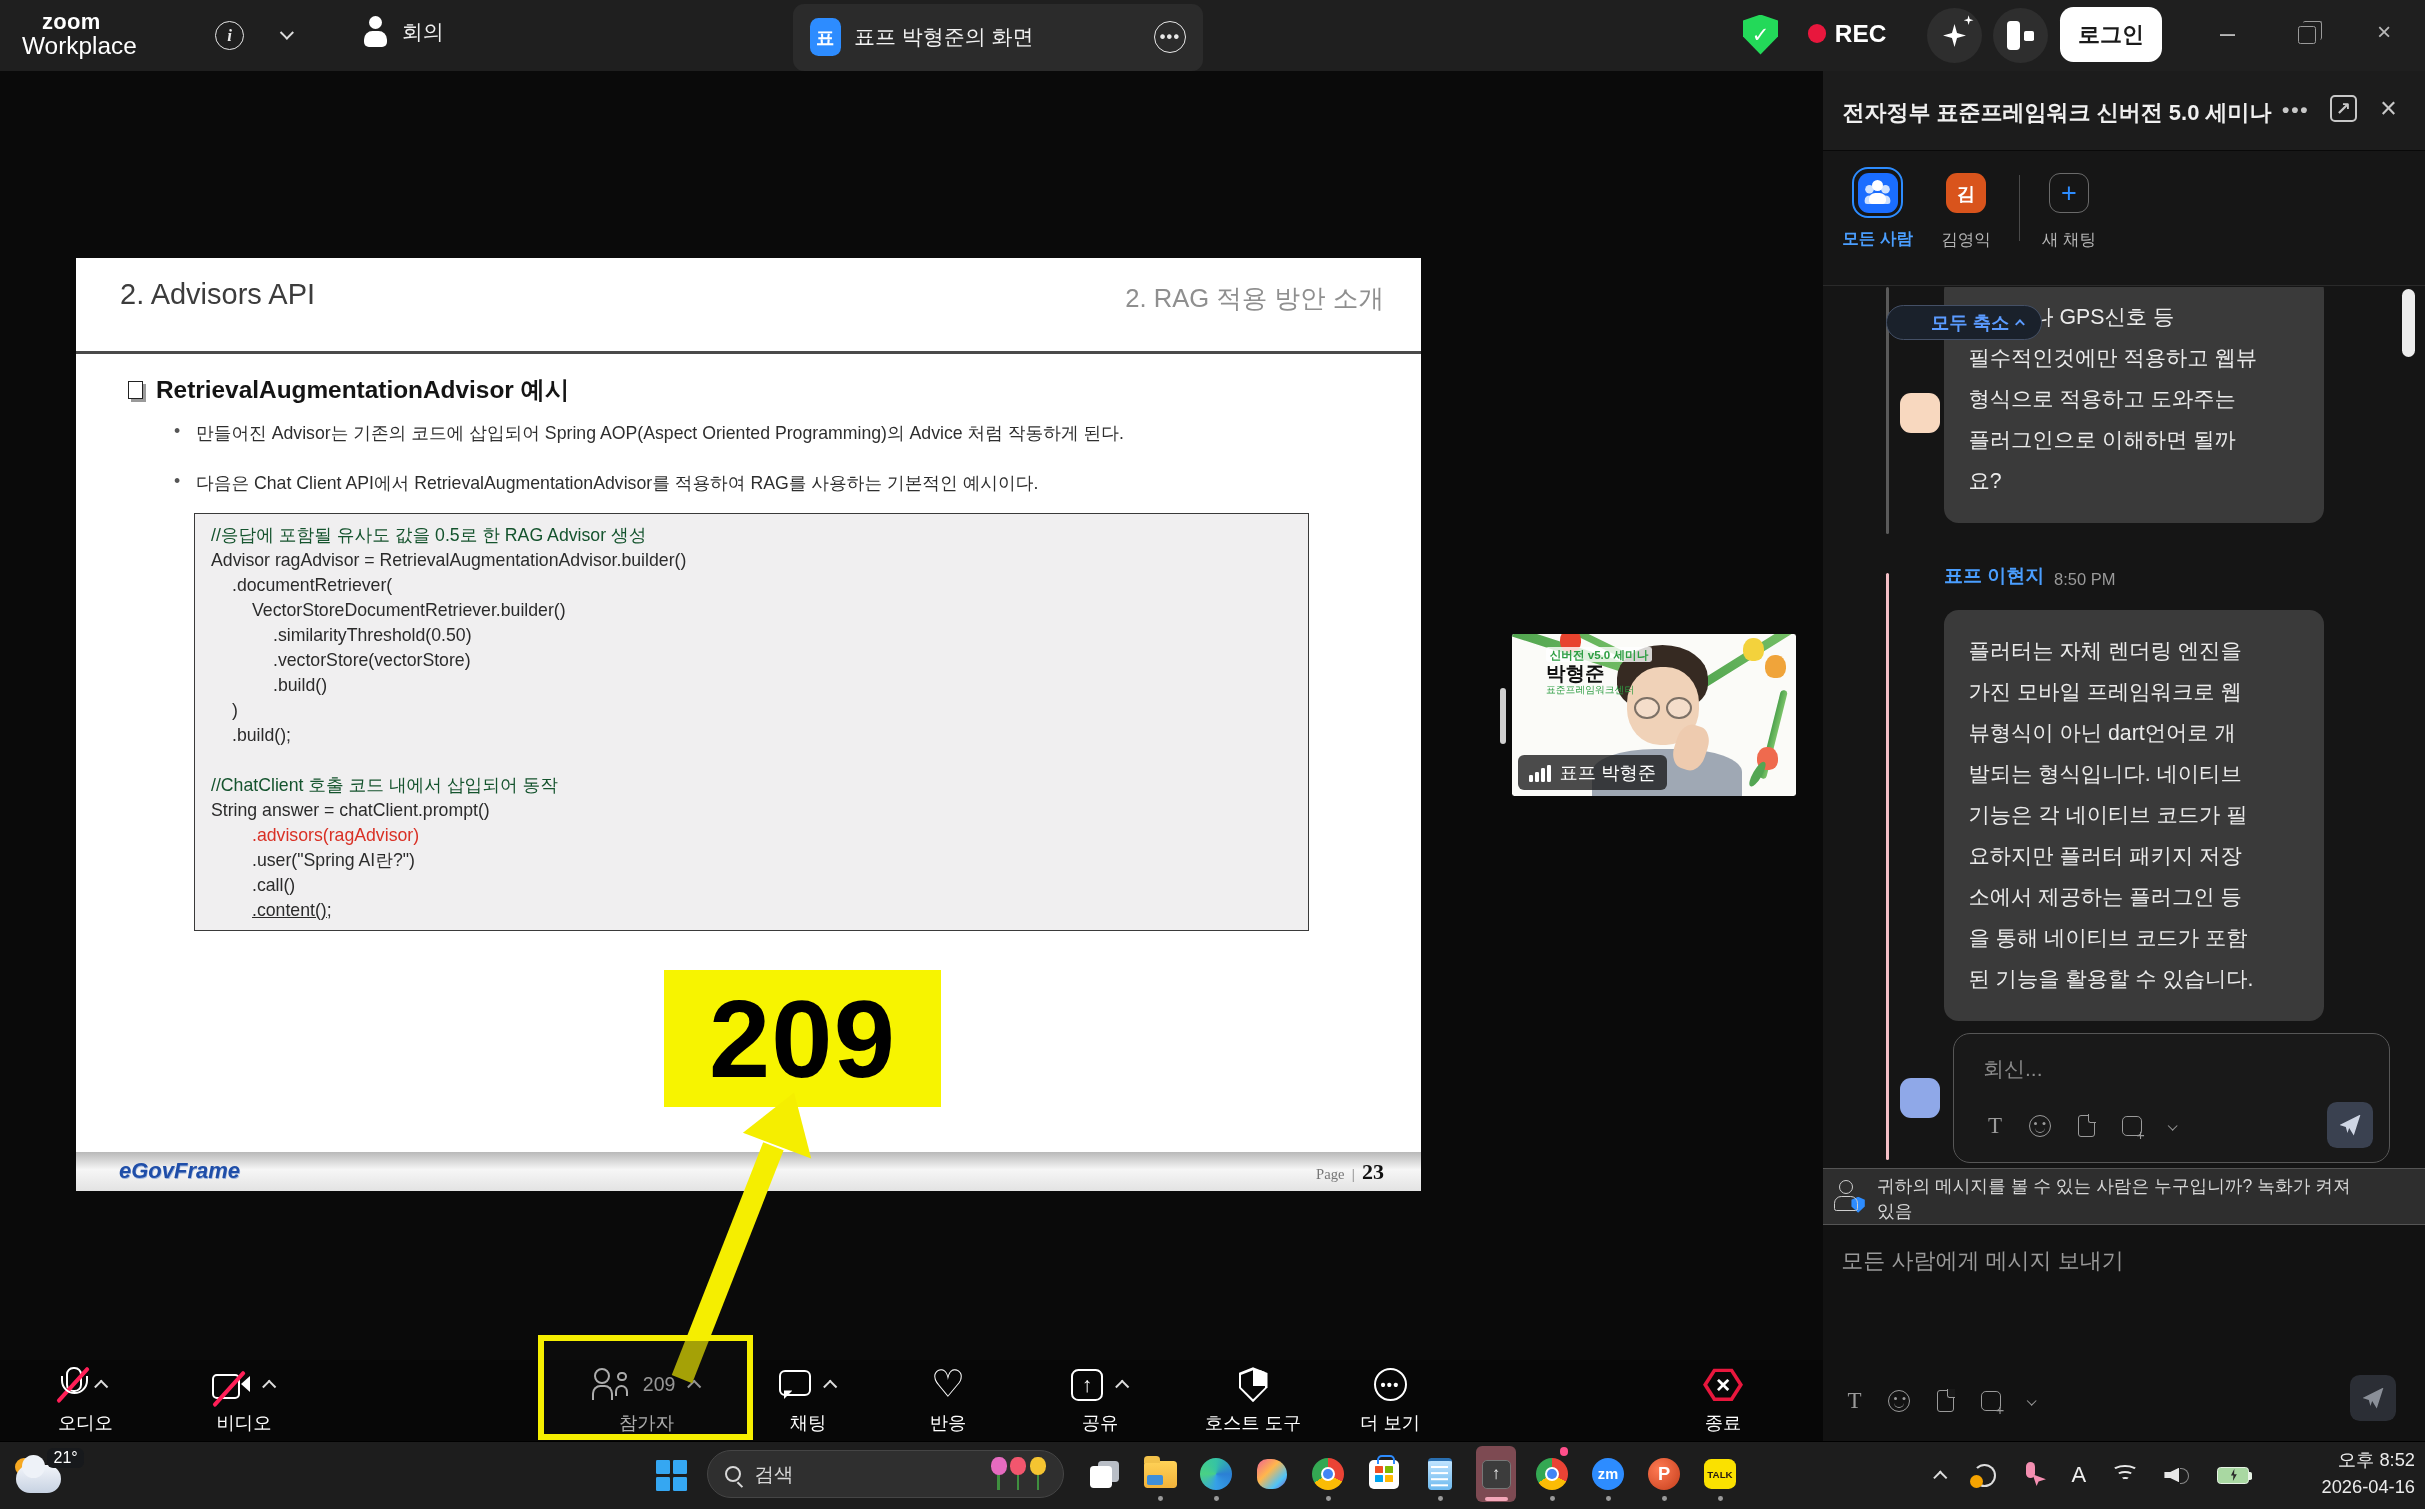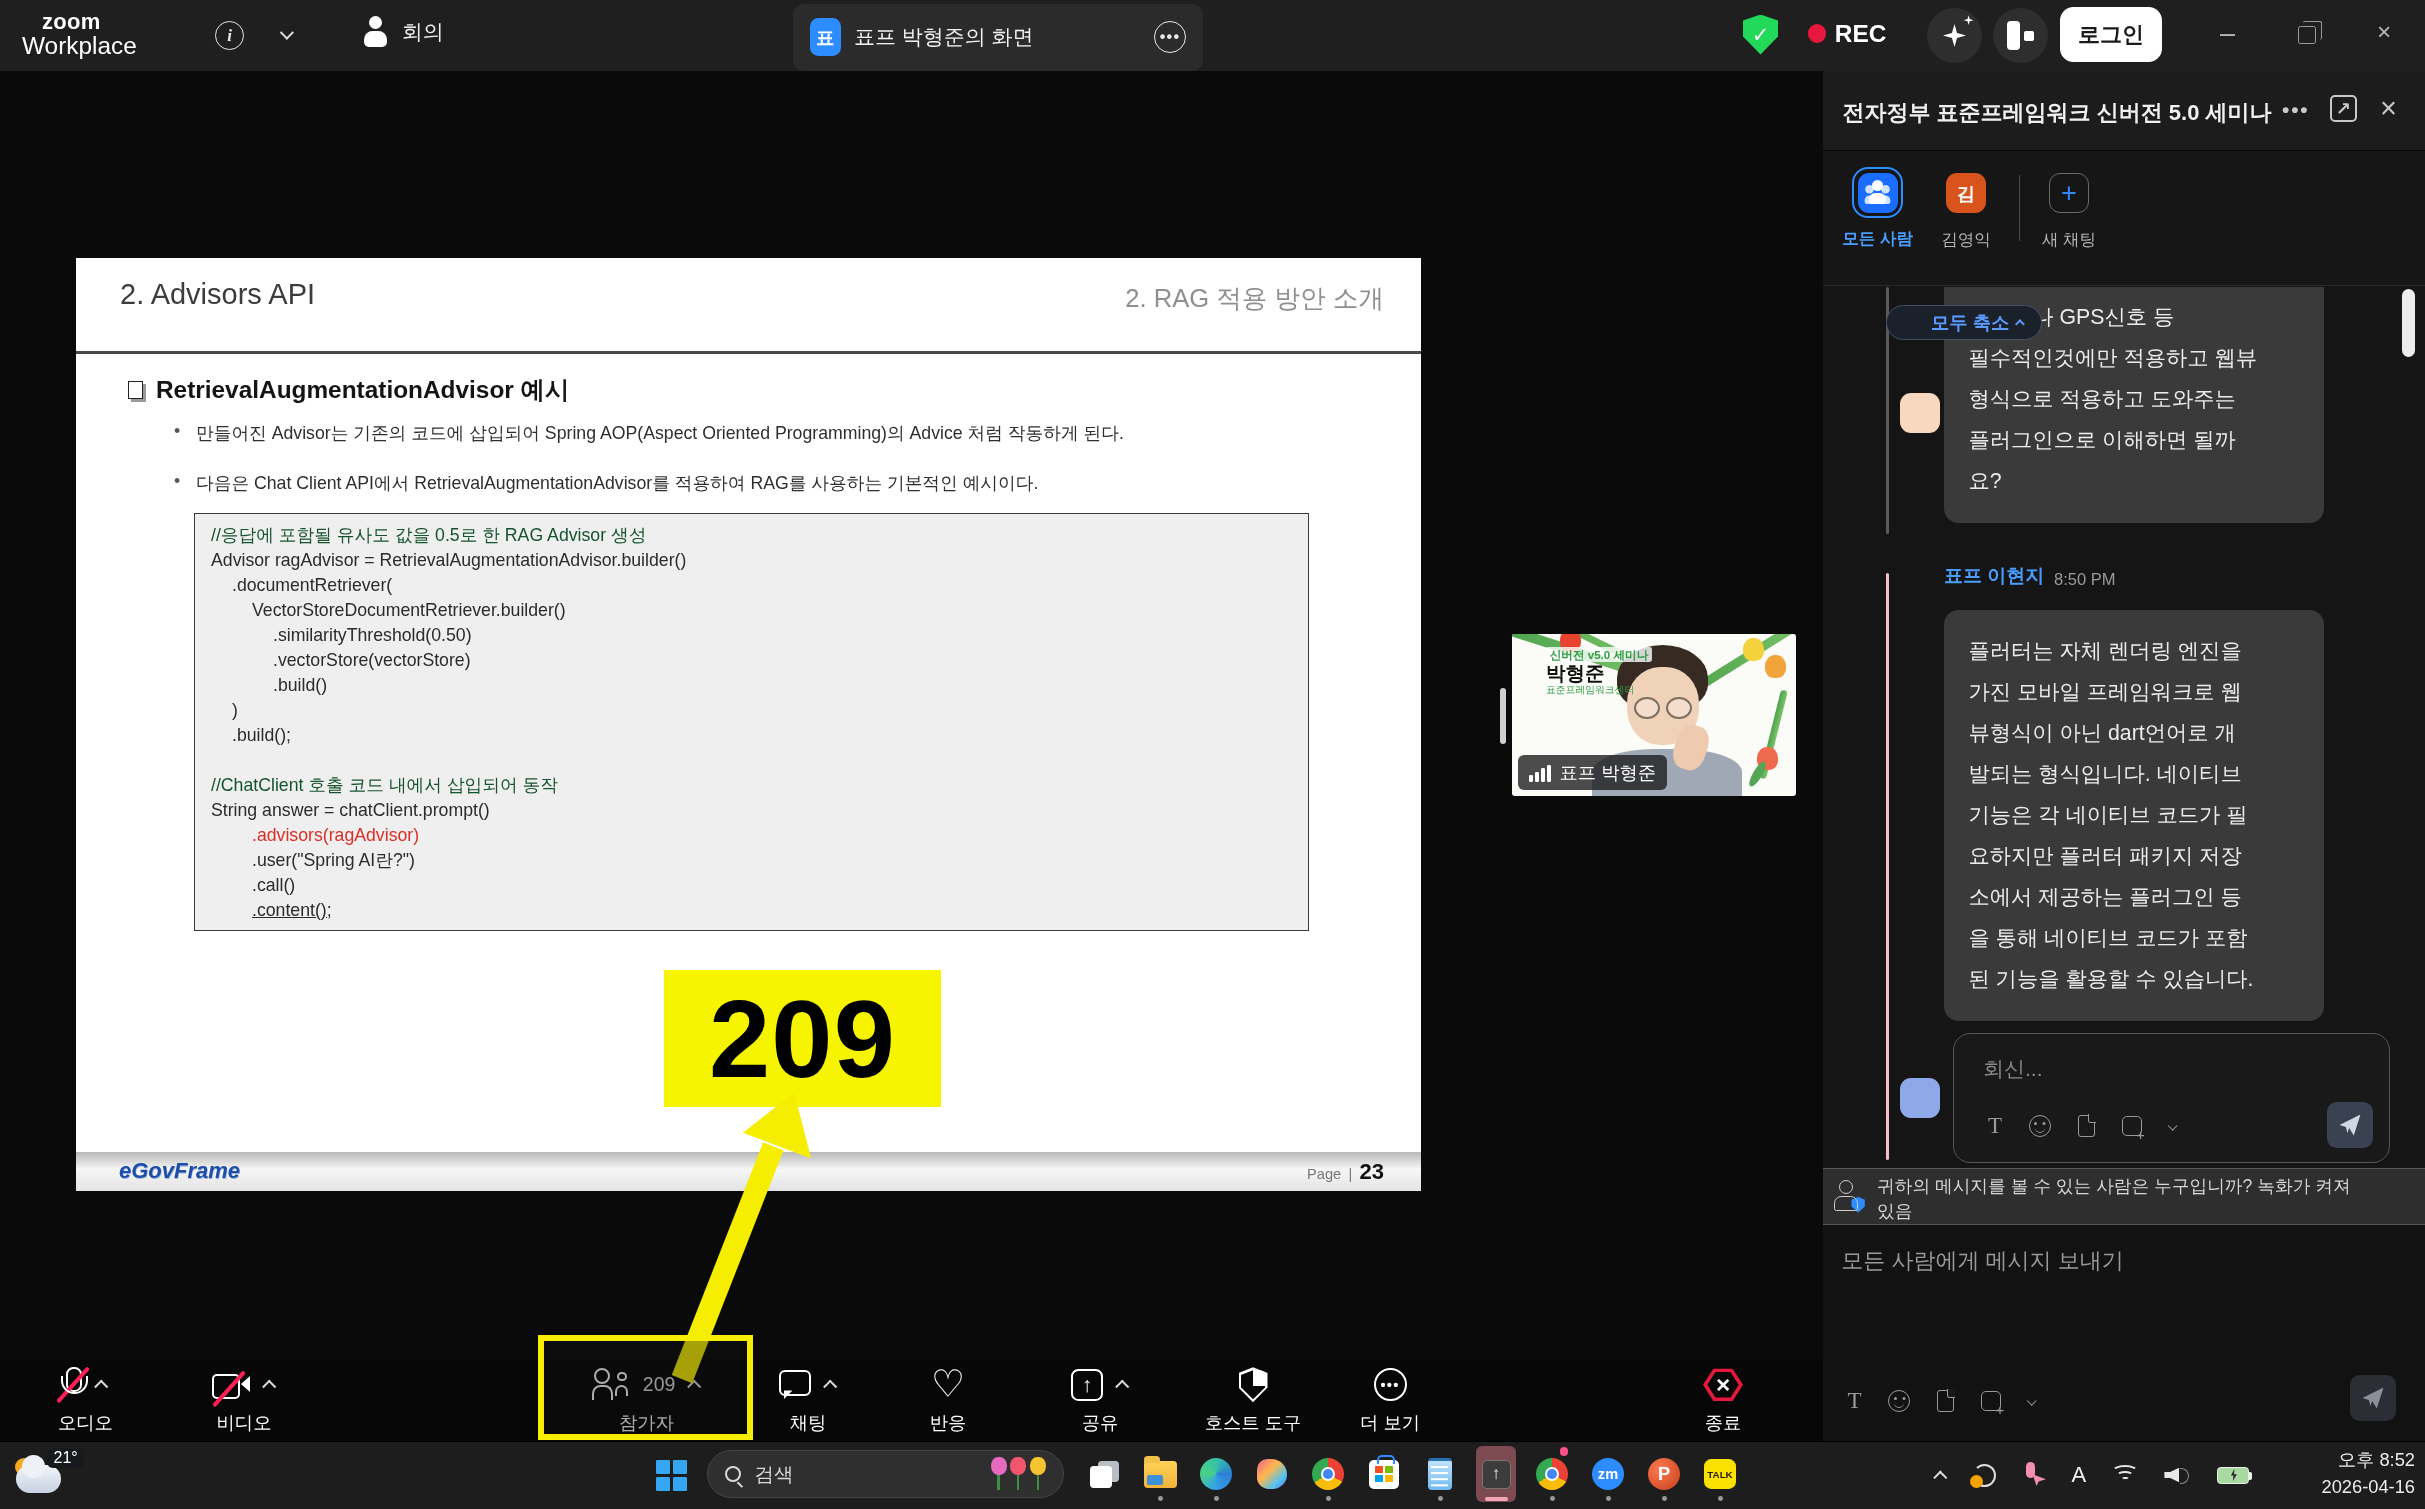--- a/index.html
+++ b/index.html
@@ -65,21 +65,21 @@
   .codebox div{font-size:17.7px;line-height:25px;color:#2b2b2b;white-space:pre;}
   .codebox .comment{color:#14532d;}
   .codebox .red{color:#d93025;}
   .callout{position:absolute;left:588px;top:712px;width:277px;height:137px;background:#f7f400;
            display:flex;align-items:center;justify-content:center;z-index:5;}
   .callout span{font-size:110px;font-weight:700;color:#000;letter-spacing:1.2px;}
   .sfooter{position:absolute;left:0;bottom:0;width:100%;height:39px;
            background:linear-gradient(#b9b9b9,#f6f6f6 45%,#e3e3e3);}
   .egov{position:absolute;left:43px;bottom:7.3px;font-size:22px;font-weight:700;font-style:italic;color:#1f4ea8;
         text-shadow:0.6px 0.6px 0 #9db4dd;}
-  .pageno{position:absolute;right:37px;bottom:6.1px;font-size:14.6px;color:#777;display:flex;align-items:baseline;gap:7.3px;}
+  .pageno{position:absolute;right:37px;bottom:6.1px;font-size:14.6px;color:#777;display:flex;align-items:baseline;gap:7.3px;font-family:Liberation Serif, serif;}
   .pageno b{font-size:22px;color:#111;}
 
   
   .vthumb{position:absolute;left:1512px;top:634px;width:284px;height:162px;background:#fbfbf8;overflow:hidden;border-radius:2.4px;}
   .stem{position:absolute;background:linear-gradient(90deg,#4da24d,#7cc46a);border-radius:4.9px;}
   .tulipB{position:absolute;width:21px;height:23px;border-radius:48% 48% 42% 42%;}
   .leaf{position:absolute;width:8.5px;height:28px;background:#53a653;border-radius:50%;}
   .vhair{position:absolute;left:105px;top:11px;width:91px;height:66px;background:#362a22;border-radius:52% 52% 42% 42%;}
   .vface{position:absolute;left:115px;top:33px;width:72px;height:78px;background:#f0d2b8;border-radius:46%;}
   .vglass{position:absolute;top:63px;width:25.6px;height:22px;border:2.4px solid #7d7166;border-radius:50%;background:rgba(255,255,255,.25);}

